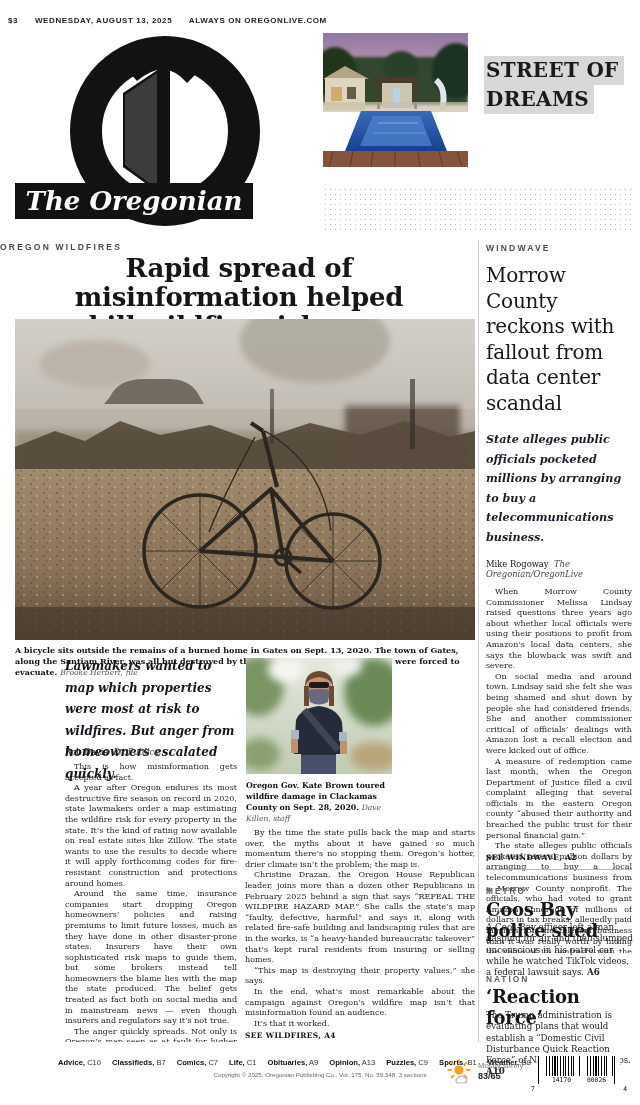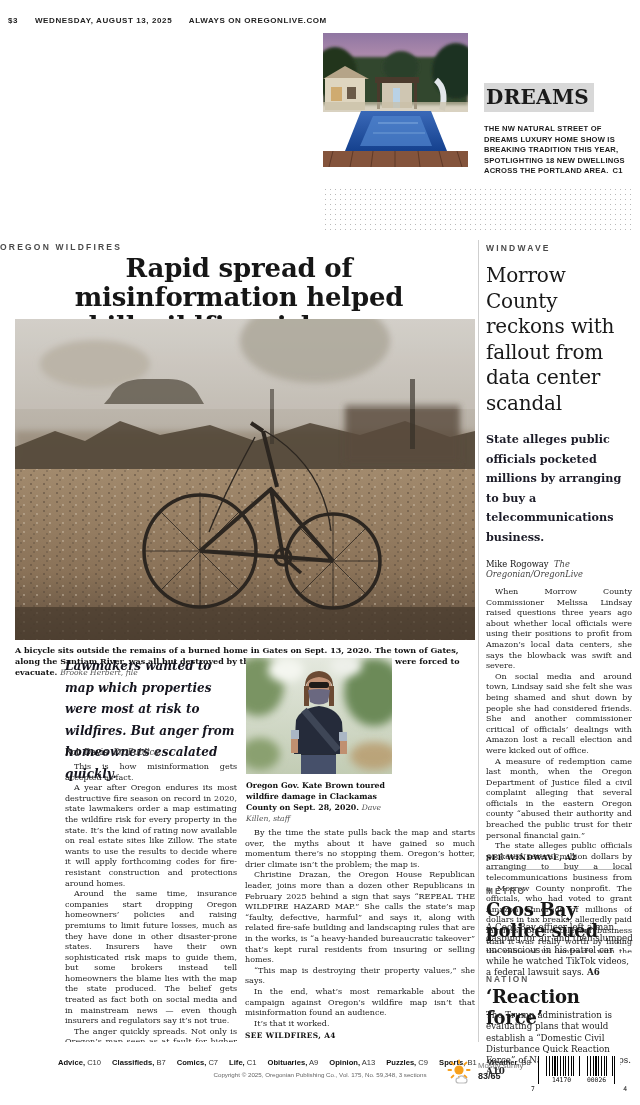--- a/index.html
+++ b/index.html
@@ -51,21 +51,21 @@
   .inset-caption { position:absolute; left:246px; top:780px; width:148px; font-size:7.8px; line-height:11px; font-weight:bold; color:#111; }
   .col2 { position:absolute; left:245px; top:828px; width:230px; height:198px; overflow:hidden; }
   .jump { font-family:"DejaVu Serif", serif; font-weight:bold; font-size:7.4px; letter-spacing:.4px; color:#111; }
   .jump-wildfires { position:absolute; left:245px; top:1031px; }
 
   .column-rule { position:absolute; left:478px; top:240px; width:1px; height:802px; background:#cfcfcf; }
 
   
   .rail { position:absolute; left:486px; top:243px; width:146px; }
   .rail-headline { margin-top:10px; font-size:20px; line-height:25.5px; font-weight:500; color:#181818; letter-spacing:-.2px; }
-  .rail-deck { margin-top:14px; font-size:11.2px; line-height:19.5px; color:#1c1c28; font-weight:600; }
+  .rail-deck { margin-top:14px; font-style:italic; font-size:11.2px; line-height:19.5px; color:#1c1c28; font-weight:600; }
   .rail-byline { margin-top:12px; }
   .rail-body { margin-top:8px; height:366px; overflow:hidden; }
   .jump-windwave { position:absolute; left:486px; top:853px; }
   .rail-rule { position:absolute; left:486px; top:869px; width:146px; height:1px; background:#bbb; }
 
   .brief-kicker { font-family:"Liberation Sans", sans-serif; font-weight:bold; letter-spacing:2px; color:#5a5a5a; font-size:8.3px; }
   .brief-head { font-size:18px; font-weight:600; color:#171717; letter-spacing:-.2px; }
   .brief-body { font-size:8.7px; line-height:11.3px; color:#232323; }
   .brief-body b { font-weight:bold; }
   .metro-kicker { position:absolute; left:486px; top:886px; }
@@ -97,20 +97,31 @@
 <body>
 
 <div id="page">
 
   <div class="topbar">
     <span>$3</span>
     <span>WEDNESDAY, AUGUST 13, 2025</span>
     <span>ALWAYS ON OREGONLIVE.COM</span>
   </div>
 
+  <div class="logo-wrap">
+    <svg viewBox="0 0 245 204" width="245" height="204">
+      <circle cx="150" cy="100" r="79" fill="none" stroke="#121212" stroke-width="32"></circle>
+      <path d="M104,30 Q145,-14 196,28 L172,52 Q150,26 122,50 Z" fill="#121212"></path>
+      <rect x="144" y="34" width="11" height="138" fill="#121212"></rect>
+      <polygon points="108,62 144,38 144,162 108,136" fill="#121212"></polygon>
+      <polygon points="110,64 142,42 142,158 110,134" fill="#ffffff" opacity="0.18"></polygon>
+      <rect x="0" y="152" width="238" height="36" fill="#121212"></rect>
+      <text x="119" y="179" text-anchor="middle" font-family="DejaVu Serif, serif" font-size="26" font-weight="bold" font-style="italic" fill="#ffffff">The Oregonian</text>
+    </svg>
+  </div>
 
   <div class="pool-photo">
     <svg viewBox="0 0 145 134" width="145" height="134">
       <defs>
         <linearGradient id="sodsky" x1="0" y1="0" x2="0" y2="1">
           <stop offset="0" stop-color="#8f76a2"></stop>
             <stop offset=".6" stop-color="#c79bb4"></stop>
             <stop offset="1" stop-color="#e3bfc4"></stop>
         </linearGradient>
         <linearGradient id="poolg" x1="0" y1="0" x2="0" y2="1">
@@ -149,24 +160,23 @@
           <line x1="72" y1="118" x2="72" y2="134"></line>
         <line x1="95" y1="118" x2="97" y2="134"></line>
           <line x1="116" y1="118" x2="120" y2="134"></line>
           <line x1="134" y1="118" x2="139" y2="134"></line>
       </g>
     </svg>
   </div>
 
   <div class="sod">
     <div class="sod-title">
-      <br>
+      <span>STREET OF</span><br>
       <span>DREAMS</span>
     </div>
-    <div class="sod-blurb"><span>THE NW NATURAL STREET OF DREAMS LUXURY HOME SHOW IS BREAKING TRADITION THIS YEAR, SPOTLIGHTING 18 NEW DWELLINGS ACROSS THE PORTLAND AREA.</span><b>C1</b></div>
   </div>
 
   <div class="dots"></div>
 
   <div class="kicker main-kicker">OREGON WILDFIRES</div>
   <h1 class="main-headline">Rapid spread of misinformation helped kill wildfire risk map</h1>
 
   <div class="main-photo">
     <svg viewBox="0 0 460 321" width="460" height="321">
       <defs>

